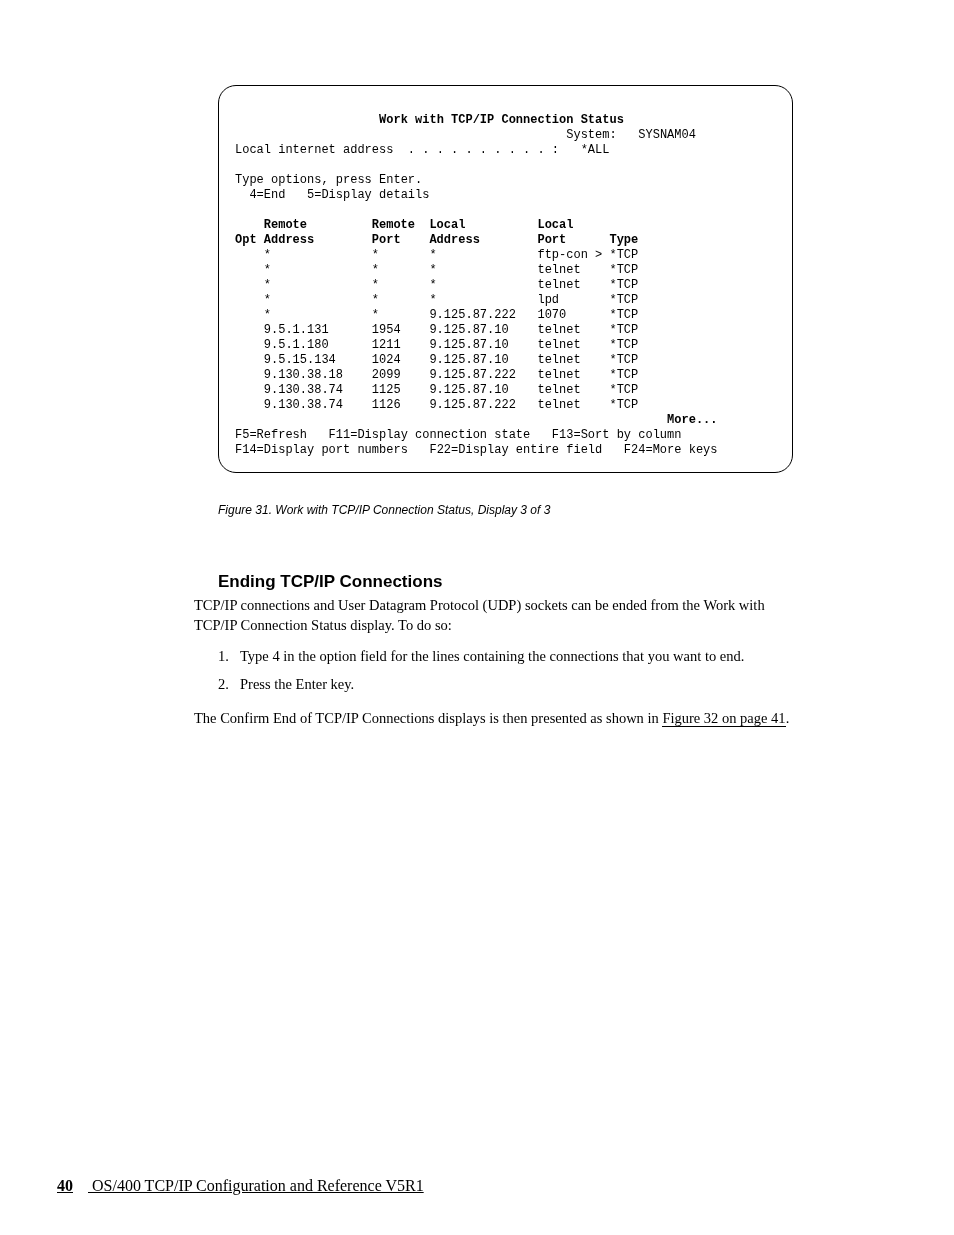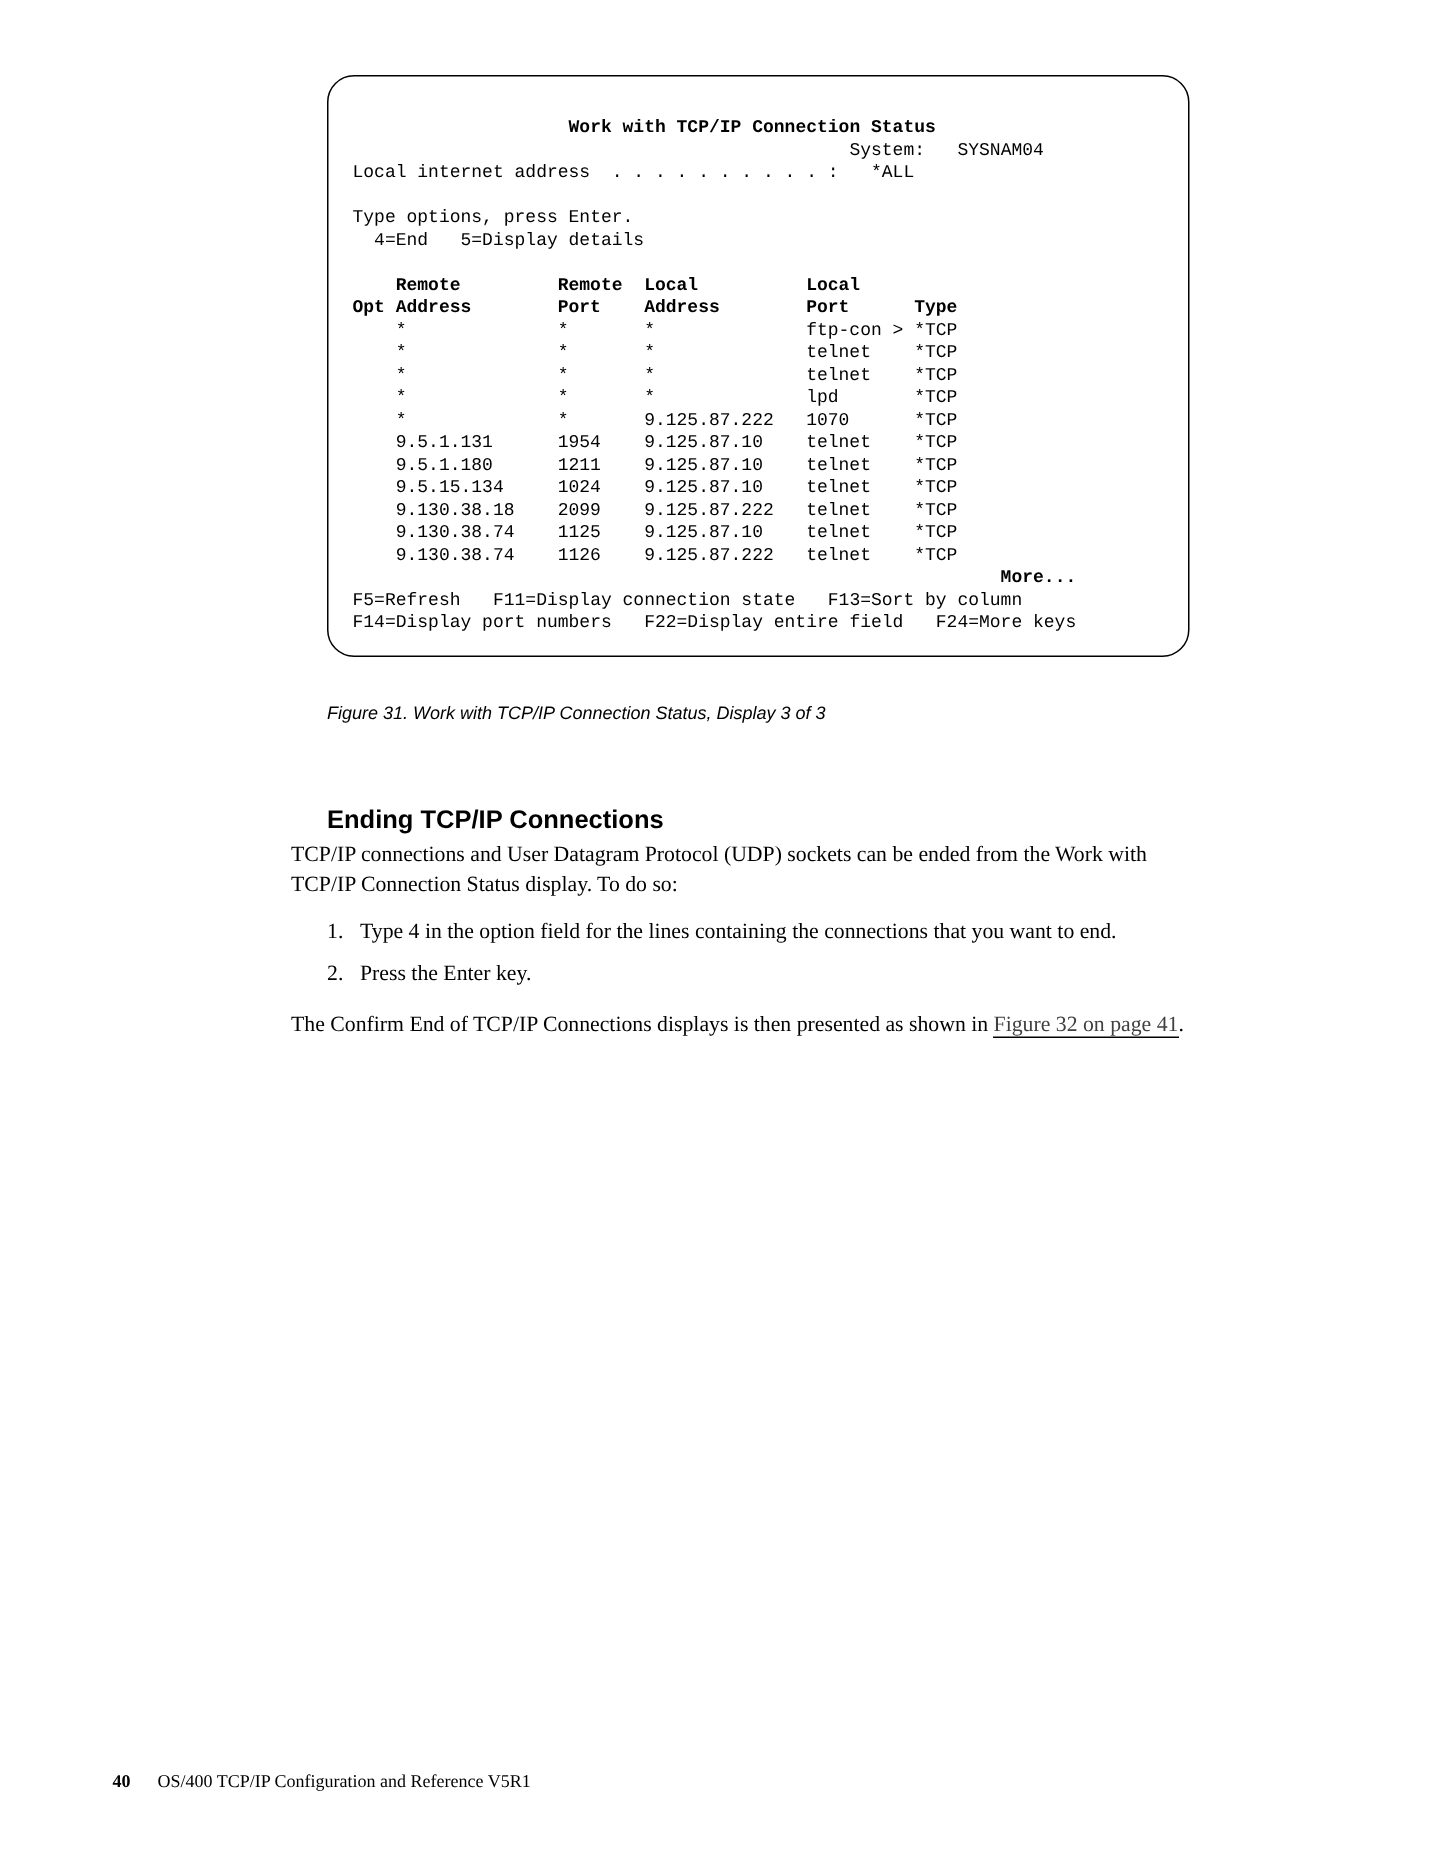--- a/index.html
+++ b/index.html
@@ -5,21 +5,21 @@
     * { margin: 0; padding: 0; box-sizing: border-box; }
     body {
       width: 954px;
       height: 1235px;
       background: #fff;
       font-family: Georgia, 'Times New Roman', serif;
       color: #000;
       position: relative;
     }
     .page {
-      padding: 50px 115px 0 115px;
+      padding: 85px 115px 0 115px;
     }
     .terminal-frame {
       margin-left: 103px;
       width: 575px;
       border: 1.5px solid #000;
       border-radius: 18px;
       padding: 12px 16px 14px 16px;
       font-family: 'Courier New', monospace;
       font-size: 12px;
       line-height: 1.25;
@@ -55,29 +55,30 @@
       max-width: 615px;
     }
     .list-item {
       display: flex;
       margin-bottom: 8px;
     }
     .list-num {
       flex: 0 0 22px;
     }
     .link {
-      color: #404040;
+      color: #000000;
       text-decoration: none;
       border-bottom: 1px solid #000;
     }
     .footer {
       position: absolute;
       bottom: 40px;
-      left: 75px;
-      font-size: 12px;
+      left: 57px;
+      font-size: 16px;
+      text-decoration: underline;
     }
     .page-num {
       font-weight: bold;
       margin-right: 15px;
     }
     .termrow { display: block; }
     .col-opt { display:inline-block; width: 3ch; }
     .col-raddr { display:inline-block; width: 15ch; }
     .col-rport { display:inline-block; width: 8ch; }
     .col-laddr { display:inline-block; width: 15ch; }

